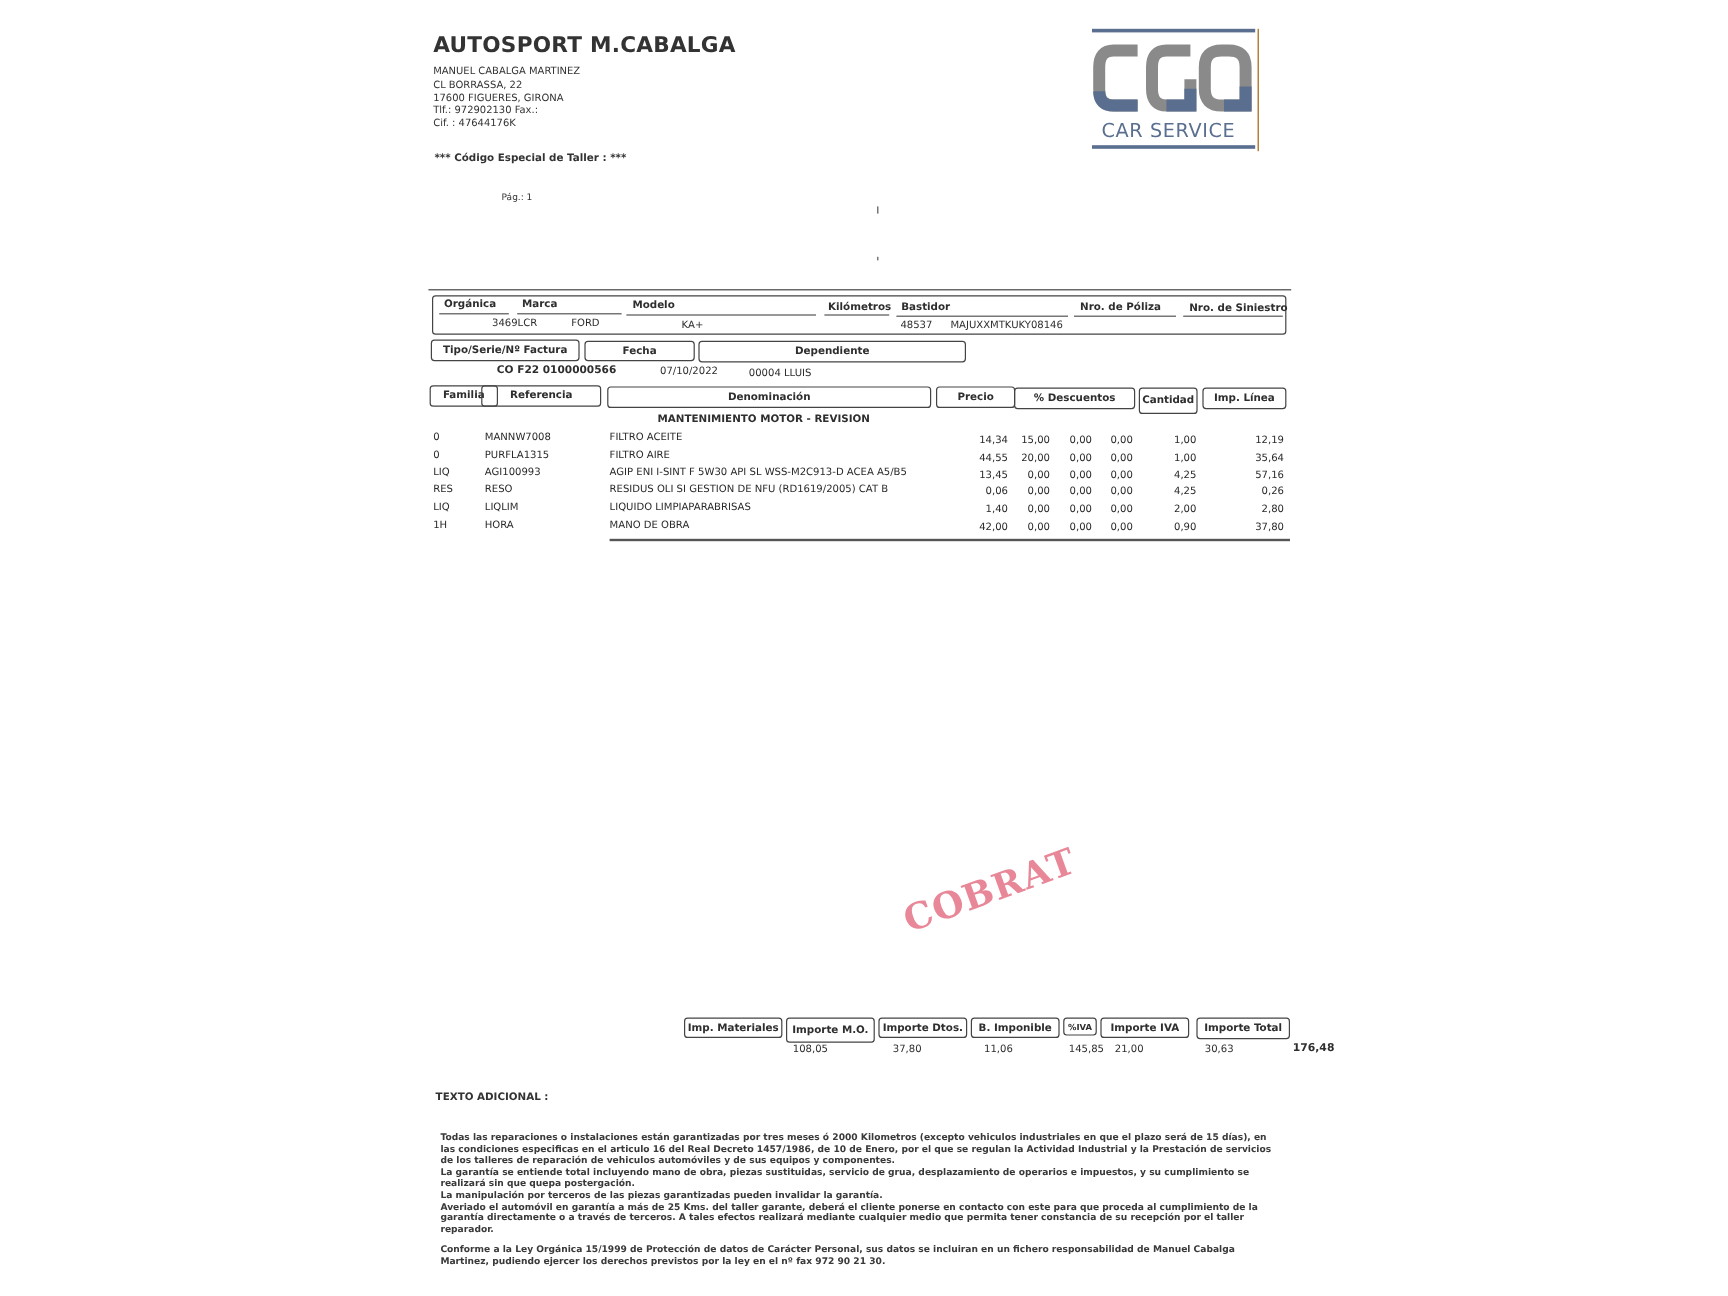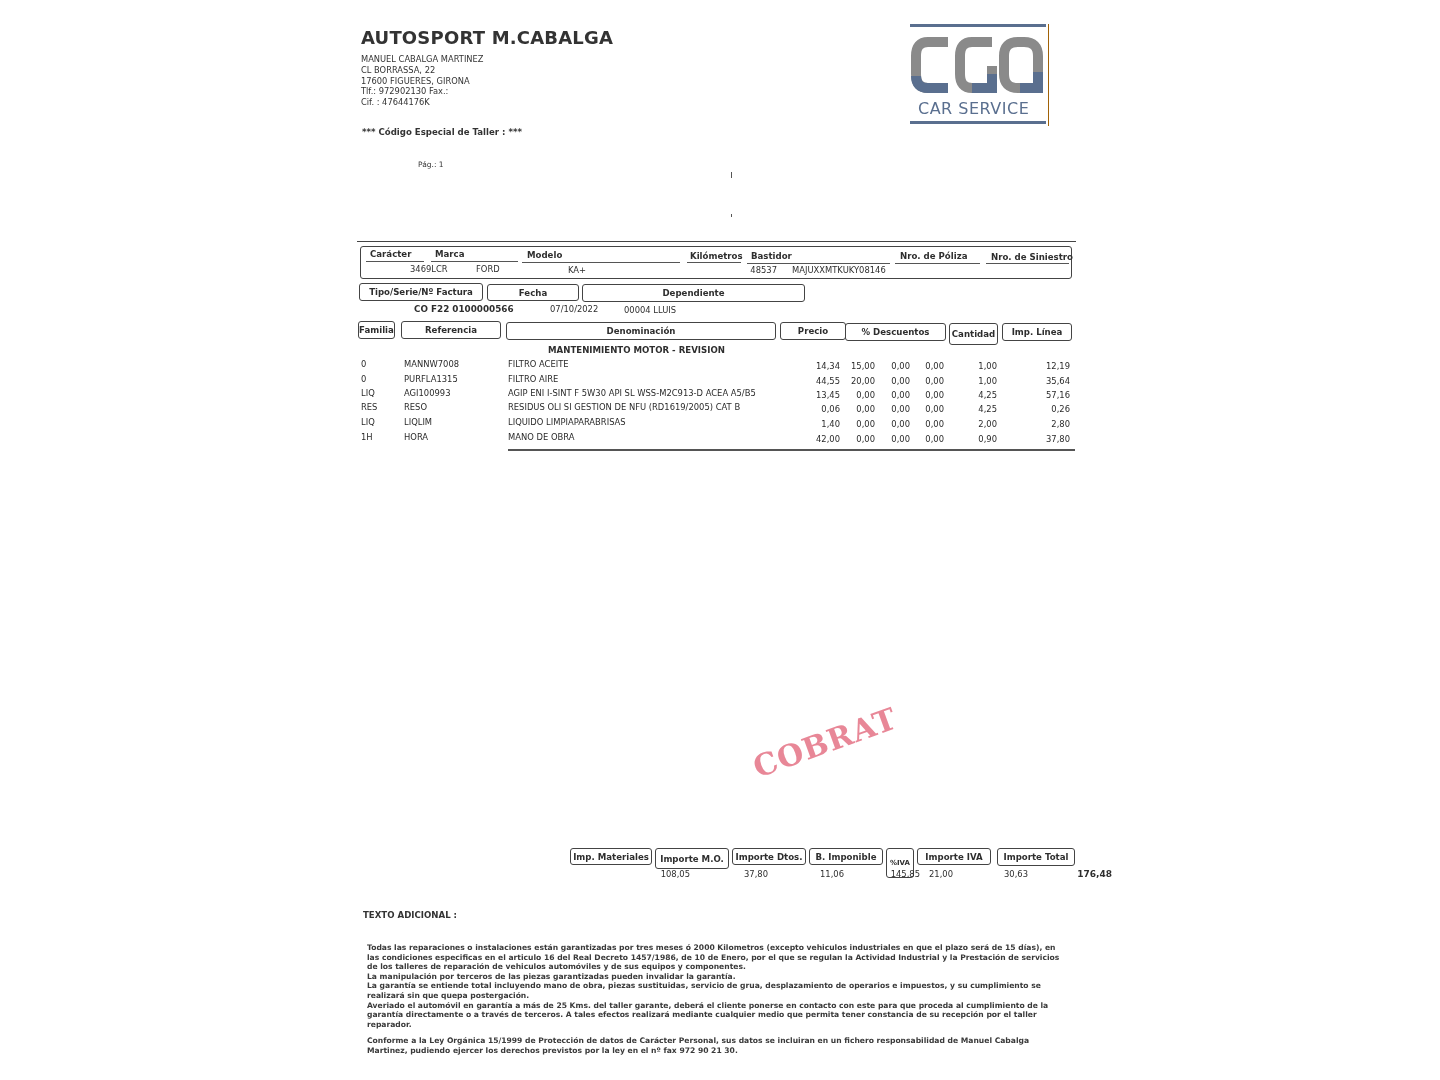--- a/index.html
+++ b/index.html
@@ -68,21 +68,21 @@
     <path d="M108 8 Q94 8 94 22 V40 Q94 54 108 54 H128 V22 Q128 8 114 8 Z" fill="none" stroke="#8a8a8a" stroke-width="10"></path>
     <path d="M110 54 H128 V38" fill="none" stroke="#5a6f8f" stroke-width="10"></path>
   </svg>
   <div class="tagline">CAR SERVICE</div>
   <div class="bar" style="top:97px;"></div>
 </div>
 
 <div class="abs hr-top"></div>
 
 <div class="box" style="left:360px;top:246px;width:712px;height:33px;"></div>
-<div class="hdr" style="left:370px;top:249px;">Carácter</div>
+<div class="hdr" style="left:370px;top:249px;">Orgánica</div>
 <div class="ul" style="left:366px;top:261px;width:58px;"></div>
 <div class="hdr" style="left:435px;top:249px;">Marca</div>
 <div class="ul" style="left:431px;top:261px;width:87px;"></div>
 <div class="hdr" style="left:527px;top:250px;">Modelo</div>
 <div class="ul" style="left:522px;top:262px;width:158px;"></div>
 <div class="hdr" style="left:690px;top:251px;">Kilómetros</div>
 <div class="ul" style="left:687px;top:262px;width:54px;"></div>
 <div class="hdr" style="left:751px;top:251px;">Bastidor</div>
 <div class="ul" style="left:747px;top:263px;width:143px;"></div>
 <div class="hdr" style="left:900px;top:251px;">Nro. de Póliza</div>
@@ -98,21 +98,21 @@
 <div class="val" style="left:900px;top:265px;"></div>
 <div class="val" style="left:991px;top:265px;"></div>
 
 <div class="btnbox" style="left:359px;top:283px;width:124px;height:18px;">Tipo/Serie/Nº Factura</div>
 <div class="btnbox" style="left:487px;top:284px;width:92px;height:17px;">Fecha</div>
 <div class="btnbox" style="left:582px;top:284px;width:223px;height:18px;">Dependiente</div>
 <div class="val" style="left:374px;top:304px;font-weight:bold;font-size:8.8px;">CO F22 0100000566</div>
 <div class="val" style="left:510px;top:304px;">07/10/2022</div>
 <div class="val" style="left:584px;top:305px;">00004 LLUIS</div>
 
-<div class="btnbox" style="left:358px;top:321px;width:37px;height:18px;">Familia</div>
+<div class="btnbox" style="left:358px;top:321px;width:57px;height:18px;">Familia</div>
 <div class="btnbox" style="left:401px;top:321px;width:100px;height:18px;">Referencia</div>
 <div class="btnbox" style="left:506px;top:322px;width:270px;height:18px;">Denominación</div>
 <div class="btnbox" style="left:780px;top:322px;width:66px;height:18px;">Precio</div>
 <div class="btnbox" style="left:845px;top:323px;width:101px;height:18px;">% Descuentos</div>
 <div class="btnbox" style="left:949px;top:323px;width:49px;height:22px;">Cantidad</div>
 <div class="btnbox" style="left:1002px;top:323px;width:70px;height:18px;">Imp. Línea</div>
 
 <div class="val" style="left:508px;top:345px;font-weight:bold;font-size:8.6px;">MANTENIMIENTO MOTOR - REVISION</div>
 
 <div>
@@ -184,32 +184,32 @@
   </div>
 </div>
 <div class="abs" style="left:508px;top:449px;width:567px;height:2px;background:#555;"></div>
 
 <div class="abs stamp">COBRAT</div>
 
 <div class="btnbox" style="left:570px;top:848px;width:82px;height:17px;">Imp. Materiales</div>
 <div class="btnbox" style="left:655px;top:848px;width:74px;height:21px;">Importe M.O.</div>
 <div class="btnbox" style="left:732px;top:848px;width:74px;height:17px;">Importe Dtos.</div>
 <div class="btnbox" style="left:809px;top:848px;width:74px;height:17px;">B. Imponible</div>
-<div class="btnbox" style="left:886px;top:848px;width:28px;height:30px;font-size:7px;">%IVA</div>
+<div class="btnbox" style="left:886px;top:848px;width:28px;height:15px;font-size:7px;">%IVA</div>
 <div class="btnbox" style="left:917px;top:848px;width:74px;height:17px;">Importe IVA</div>
 <div class="btnbox" style="left:997px;top:848px;width:78px;height:18px;">Importe Total</div>
 
 <div class="val num" style="left:600px;top:869px;width:50px;">108,05</div>
 <div class="val num" style="left:678px;top:869px;width:50px;">37,80</div>
 <div class="val num" style="left:754px;top:869px;width:50px;">11,06</div>
 <div class="val num" style="left:830px;top:869px;width:50px;">145,85</div>
 <div class="val" style="left:889px;top:869px;">21,00</div>
 <div class="val num" style="left:938px;top:869px;width:50px;">30,63</div>
 <div class="val num" style="left:1012px;top:869px;width:60px;font-weight:bold;font-size:9px;">176,48</div>
 
 <div class="abs texto-label">TEXTO ADICIONAL :</div>
 <div class="abs legal">
   <p>Todas las reparaciones o instalaciones están garantizadas por tres meses ó 2000 Kilometros (excepto vehiculos industriales en que el plazo será de 15 días), en las condiciones especificas en el articulo 16 del Real Decreto 1457/1986, de 10 de Enero, por el que se regulan la Actividad Industrial y la Prestación de servicios de los talleres de reparación de vehiculos automóviles y de sus equipos y componentes.</p>
+  <p>La garantía se entiende total incluyendo mano de obra, piezas sustituidas, servicio de grua, desplazamiento de operarios e impuestos, y su cumplimiento se realizará sin que quepa postergación.</p>
   <p>La manipulación por terceros de las piezas garantizadas pueden invalidar la garantía.</p>
-  <p>La garantía se entiende total incluyendo mano de obra, piezas sustituidas, servicio de grua, desplazamiento de operarios e impuestos, y su cumplimiento se realizará sin que quepa postergación.</p>
   <p>Averiado el automóvil en garantía a más de 25 Kms. del taller garante, deberá el cliente ponerse en contacto con este para que proceda al cumplimiento de la garantía directamente o a través de terceros. A tales efectos realizará mediante cualquier medio que permita tener constancia de su recepción por el taller reparador.</p>
 </div>
 <div class="abs privacy">Conforme a la Ley Orgánica 15/1999 de Protección de datos de Carácter Personal, sus datos se incluiran en un fichero responsabilidad de Manuel Cabalga Martinez, pudiendo ejercer los derechos previstos por la ley en el nº fax 972 90 21 30.</div>
 
 </body></html>

